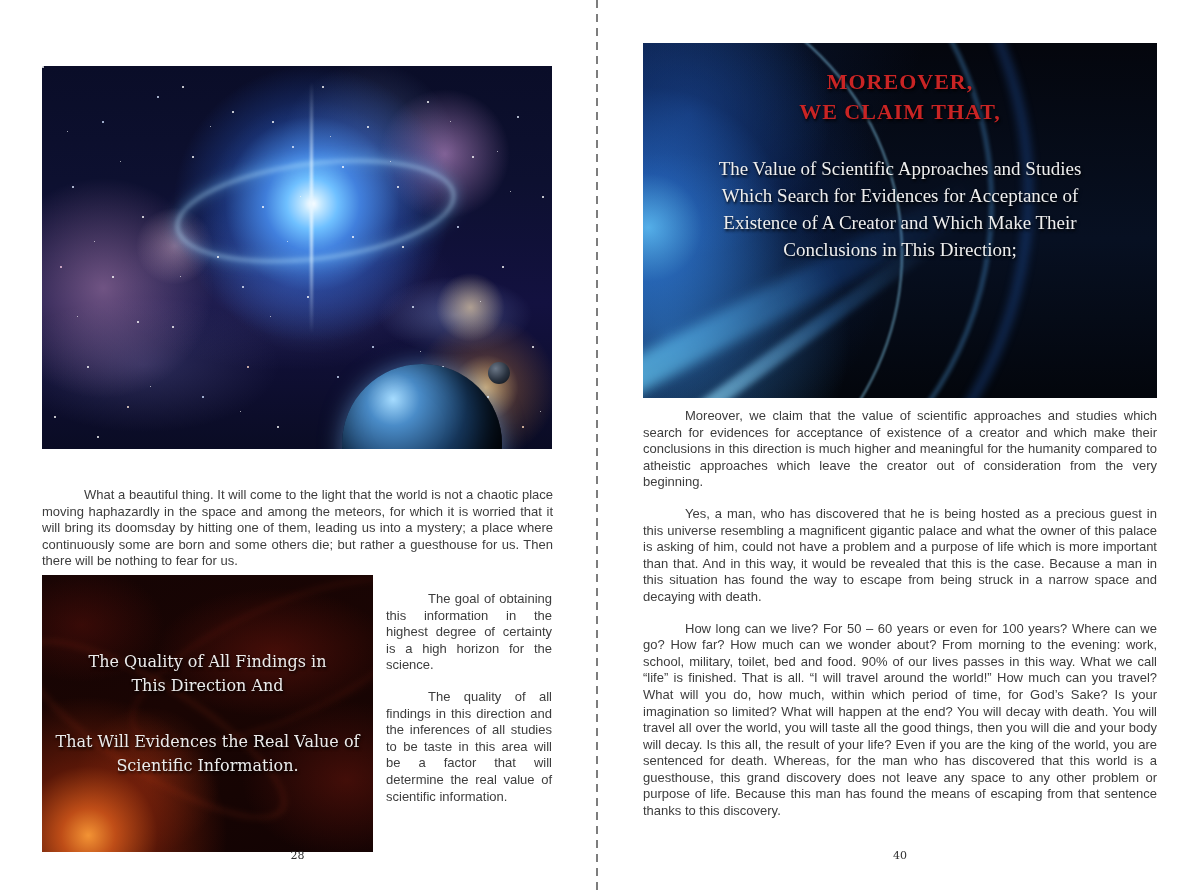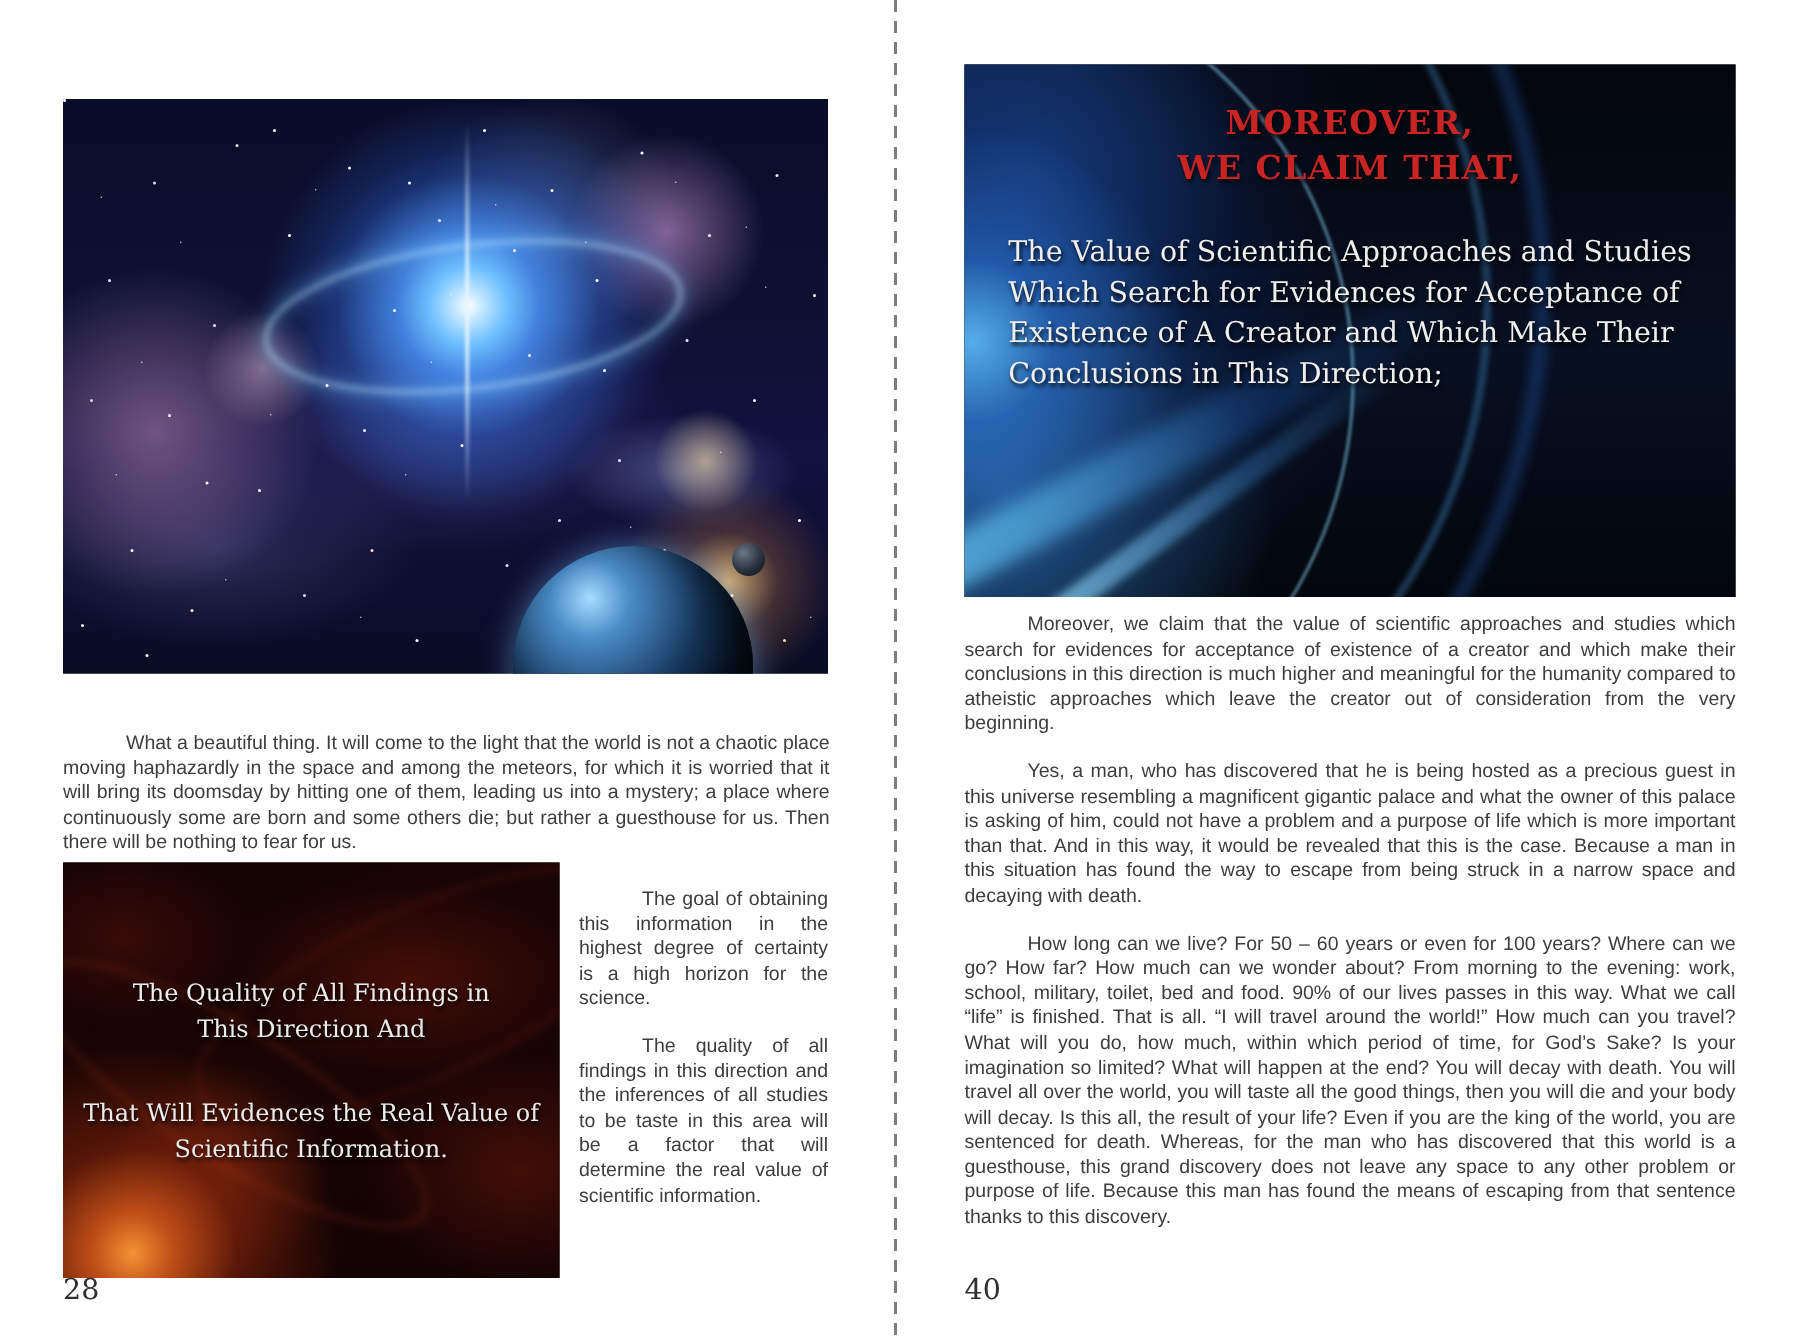--- a/index.html
+++ b/index.html
@@ -14,22 +14,22 @@
     background:repeating-linear-gradient(to bottom, #7d7d7d 0 8px, transparent 8px 14px);
   }
   
   .body-text {
     font-size:13px; line-height:16.6px; color:#3d3d3d; text-align:justify;
     text-indent:42px; font-family:"Liberation Sans", sans-serif;
   }
   .serif { font-family:"DejaVu Serif","Liberation Serif",serif; }
   .preline { white-space:pre-line; }
   .pagenum {
-    position:absolute; font-family:"DejaVu Serif","Liberation Serif",serif;
-    font-size:19px; color:#2f2f2f;
+    position:absolute; text-align:center; font-family:"DejaVu Serif","Liberation Serif",serif;
+    font-size:11px; color:#2f2f2f;
   }
   
   .galaxy {
     position:absolute; left:42px; top:66px; width:510px; height:383px; overflow:hidden;
     background-color:#060a1e;
     background-image:
       radial-gradient(circle at 53% 36%, #ffffff 0%, #c4e8ff 2.5%, #6fc0ff 7%, rgba(70,140,240,0.85) 13%, rgba(40,90,200,0.38) 24%, rgba(20,40,120,0) 38%),
       radial-gradient(ellipse 150px 170px at 53% 42%, rgba(80,150,255,0.38), rgba(0,0,0,0) 75%),
       radial-gradient(circle at 12% 58%, rgba(205,150,200,0.5), rgba(0,0,0,0) 22%),
       radial-gradient(circle at 26% 47%, rgba(235,195,215,0.45), rgba(0,0,0,0) 9%),
@@ -131,28 +131,28 @@
   .arc3 { left:-430px; top:-260px; width:820px; height:820px; border-radius:50%;
           border:9px solid rgba(42,112,222,0.3); filter:blur(4px); }
   .streak1 { left:-70px; top:235px; width:430px; height:34px; transform:rotate(-28deg);
              background:linear-gradient(90deg, rgba(110,215,255,0.75), rgba(40,120,230,0.25) 60%, rgba(0,0,0,0));
              filter:blur(6px); }
   .streak2 { left:-50px; top:300px; width:380px; height:16px; transform:rotate(-36deg);
              background:linear-gradient(90deg, rgba(160,235,255,0.85), rgba(70,160,245,0.3) 65%, rgba(0,0,0,0));
              filter:blur(3px); }
   .bluehead .inner {
     position:relative; z-index:2; height:100%; display:flex; flex-direction:column;
-    align-items:center; padding:24px 6px 0 6px;
+    align-items:center; padding:24px 6px 0 6px;font-family:Liberation Serif, serif;
   }
   .head-title {
     color:#c92424; font-weight:bold; font-size:22px; line-height:30px; letter-spacing:1px;
     text-align:center; text-shadow:1px 2px 3px rgba(0,0,0,0.9); margin-bottom:28px;
   }
   .head-sub {
-    color:#eeeeee; font-size:19px; line-height:27px; 
+    color:#eeeeee; font-size:19px; line-height:27px; text-align:center;
     text-shadow:1px 2px 3px rgba(0,0,0,0.95);
   }
   .head-sub.first { margin-bottom:24px; }
   
   .right-paras { position:absolute; left:643px; top:408px; width:514px; }
   .right-paras p { margin-bottom:15px; }
 </style>
 </head>
 <body>
 

